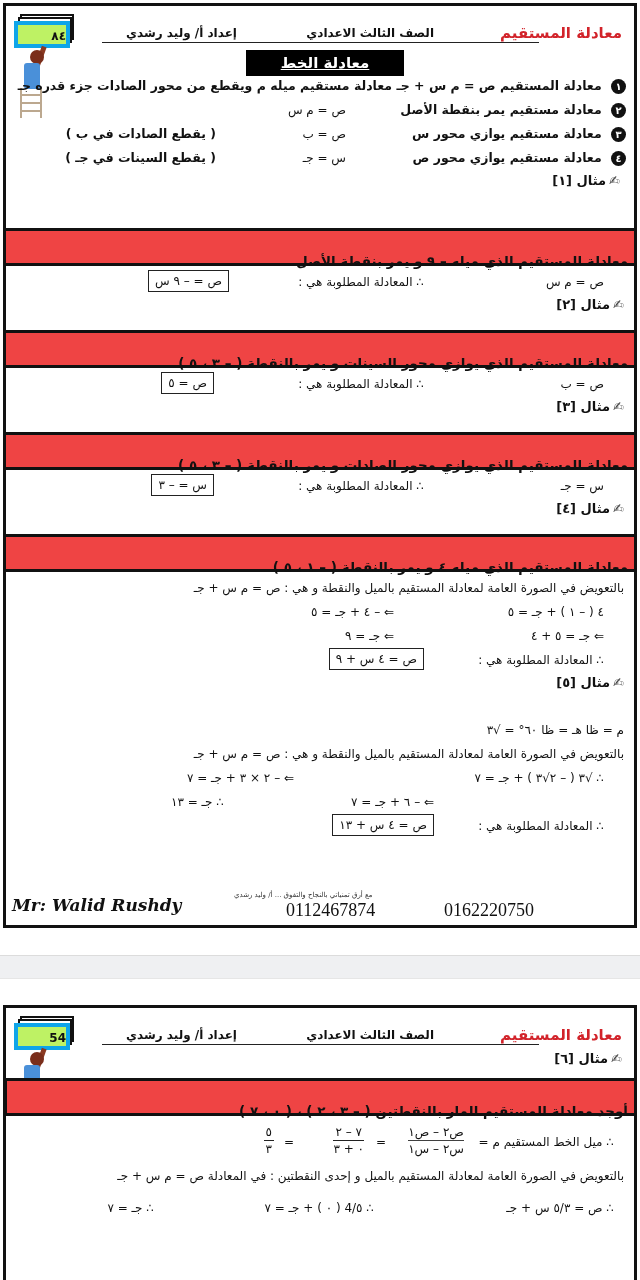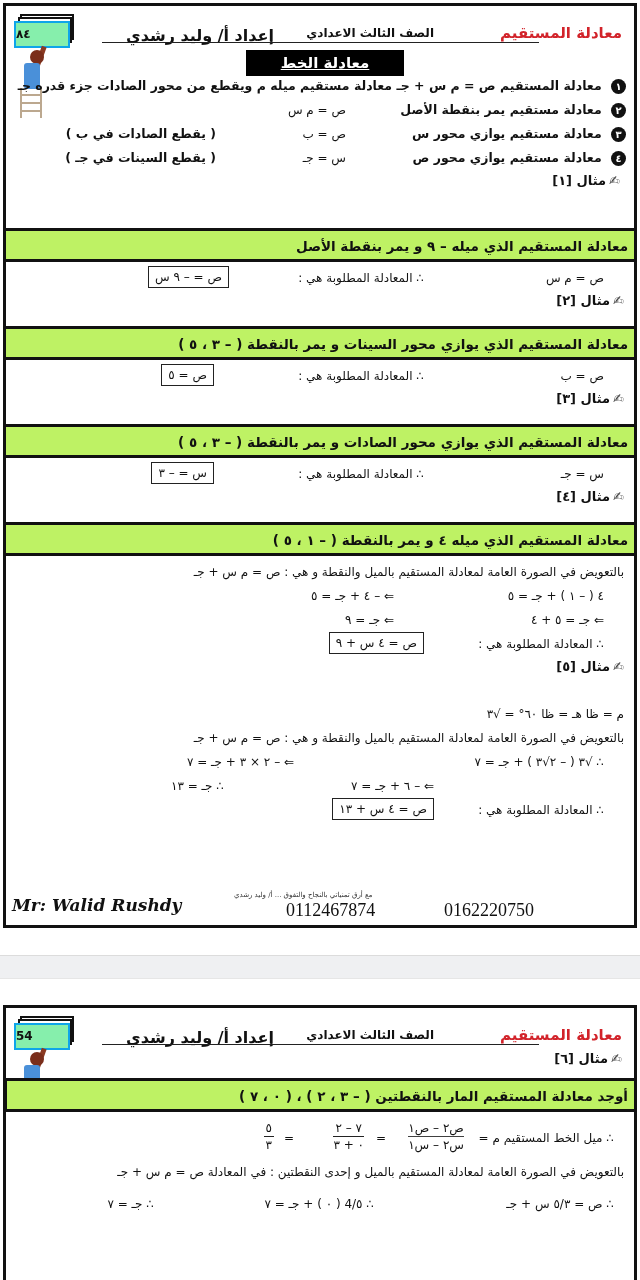--- a/index.html
+++ b/index.html
@@ -16,49 +16,49 @@
   .gap-band {
     position: absolute; left: 0; top: 955px; width: 640px; height: 24px;
     background: #eff0f2; border-top: 1px solid #dcdcdc; border-bottom: 1px solid #e6e6e6;
   }
 
   
   .hdr { position: relative; height: 40px; }
   .hdr-subject { position: absolute; right: 12px; top: 18px; color: #d2232a; font-weight: bold; font-size: 15px; }
   .hdr-line { position: absolute; left: 96px; right: 95px; top: 36px; border-bottom: 1.5px solid #222; }
   .hdr-grade { position: absolute; right: 200px; top: 20px; font-size: 12px; font-weight: bold; }
-  .hdr-author { position: absolute; left: 120px; top: 20px; font-size: 16px; font-weight: bold; direction: rtl; }
+  .hdr-author { position: absolute; left: 120px; top: 20px; font-size: 12px; font-weight: bold; direction: rtl; }
 
   
   .teacher { position: absolute; left: 4px; top: 4px; width: 70px; height: 95px; direction: ltr; }
   .board-back1 { position: absolute; left: 10px; top: 4px; width: 54px; height: 26px; border: 2px solid #111; background: #fff; }
   .board-back2 { position: absolute; left: 8px; top: 7px; width: 54px; height: 26px; border: 2px solid #111; background: #fff; }
-  .board { position: absolute; left: 4px; top: 11px; width: 56px; height: 27px; border: 2px solid #0ea5e9; background: #86efac;
-           font-size: 12px; font-weight: bold; text-align: left; line-height: 22px; }
+  .board { position: absolute; left: 4px; top: 11px; width: 56px; height: 27px; border: 4px solid #0ea5e9; background: #bef264;
+           font-size: 12px; font-weight: bold; text-align: right; line-height: 22px; }
   .man-head { position: absolute; left: 20px; top: 40px; width: 14px; height: 14px; border-radius: 50%; background: #7a2e1b; }
   .man-body { position: absolute; left: 14px; top: 53px; width: 16px; height: 26px; background: #4a90d9; border-radius: 3px; }
   .man-arm { position: absolute; left: 28px; top: 36px; width: 5px; height: 22px; background: #8b3a22; transform: rotate(20deg); }
   .ladder { position: absolute; left: 10px; top: 78px; width: 22px; height: 30px;
             border-left: 2px solid #bca88f; border-right: 2px solid #bca88f;
             background: repeating-linear-gradient(0deg, transparent 0 6px, #bca88f 6px 8px); }
 
   .title-bar { position: absolute; left: 240px; top: 44px; width: 158px; height: 26px; background: #000; color: #fff;
                font-weight: bold; font-size: 15px; text-align: center; line-height: 26px; text-decoration: underline; }
 
   .rules { position: absolute; right: 8px; left: 8px; top: 68px; font-size: 12.5px; font-weight: bold; }
   .rule { position: relative; height: 24px; line-height: 24px; }
   .rule .num { display: inline-block; width: 15px; height: 15px; border-radius: 50%; background: #111; color: #fff;
                font-size: 10px; line-height: 15px; text-align: center; margin-left: 5px; vertical-align: middle; }
   .rule .eq { position: absolute; right: 280px; font-weight: normal; font-size: 12px; }
   .rule .note { position: absolute; right: 410px; }
   .example-label { font-weight: bold; font-size: 13px; height: 22px; line-height: 22px; padding-right: 6px; }
   .pen { font-weight: normal; color: #444; margin-left: 3px; }
 
   .sec-bar { margin: 0; border-top: 3px solid #111; border-bottom: 3px solid #111; height: 34px;
-             background: #bef264; font-weight: bold; font-size: 13.5px; line-height: 28px; padding: 1px 6px;
+             background: #ef4444; font-weight: bold; font-size: 13.5px; line-height: 28px; padding: 16px 6px;
              border-left: 3px solid #111; border-right: 3px solid #111; margin-left: -3px; margin-right: -3px; }
   .sec-body { position: relative; padding: 4px 10px; font-size: 12px; }
   .line { height: 24px; line-height: 24px; position: relative; white-space: nowrap; }
   .boxed { display: inline-block; border: 1.5px solid #222; padding: 0 6px; line-height: 20px; }
   .abs { position: absolute; }
 
   .footer-row { position: absolute; bottom: 2px; left: 0; right: 0; height: 32px; direction: ltr; }
   .sig { position: absolute; left: 6px; top: 4px; font-family: "DejaVu Serif", serif; font-style: italic; font-weight: bold; font-size: 17px; }
   .tagline { position: absolute; left: 228px; top: 0px; font-size: 7px; color: #333; direction: rtl; }
   .phone1 { position: absolute; left: 280px; top: 9px; font-family: "Liberation Serif", serif; font-size: 18px; }

